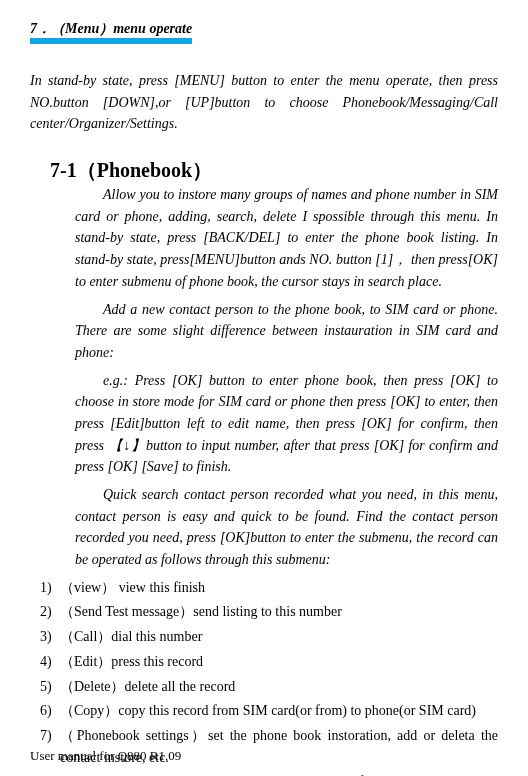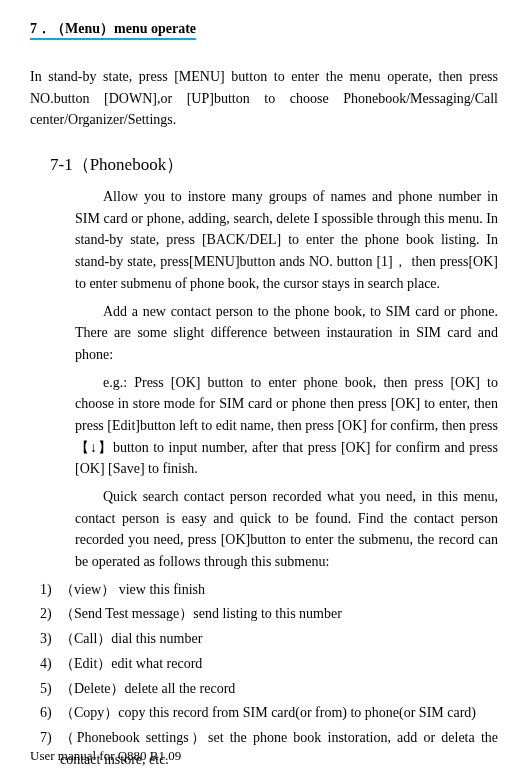--- a/index.html
+++ b/index.html
@@ -14,36 +14,38 @@
       background: #ffffff;
       font-family: "Times New Roman", Times, serif;
       font-size: 14px;
       color: #000000;
       padding: 20px 30px 20px 30px;
     }
 
     .page-title {
       font-weight: bold;
       font-size: 14px;
-      border-bottom: 2px solid #0ea5e9;
+      border-bottom: 6px solid #0ea5e9;
       display: inline-block;
       margin-bottom: 10px;
+      font-style: italic;
     }
 
     .section-title {
-      font-weight: normal;
-      font-size: 17px;
+      font-weight: bold;
+      font-size: 20px;
       margin-left: 20px;
-      margin-bottom: 10px;
+      margin-bottom: 0;
     }
 
     .paragraph {
       text-align: justify;
       margin-bottom: 6px;
       line-height: 1.55;
+      font-style: italic;
     }
 
     .indent {
       text-indent: 2em;
       margin-left: 45px;
     }
 
     .list-item {
       display: flex;
       margin-bottom: 3px;
@@ -127,21 +129,21 @@
     <div class="list-item">
       <span class="list-num">2)</span>
       <span class="list-content">（Send Test message）send listing to this number</span>
     </div>
     <div class="list-item">
       <span class="list-num">3)</span>
       <span class="list-content">（Call）dial this number</span>
     </div>
     <div class="list-item">
       <span class="list-num">4)</span>
-      <span class="list-content">（Edit）edit what record</span>
+      <span class="list-content">（Edit）press this record</span>
     </div>
     <div class="list-item">
       <span class="list-num">5)</span>
       <span class="list-content">（Delete）delete all the record</span>
     </div>
     <div class="list-item">
       <span class="list-num">6)</span>
       <span class="list-content">（Copy）copy this record from SIM card(or from) to phone(or SIM card)</span>
     </div>
     <div class="list-item">

